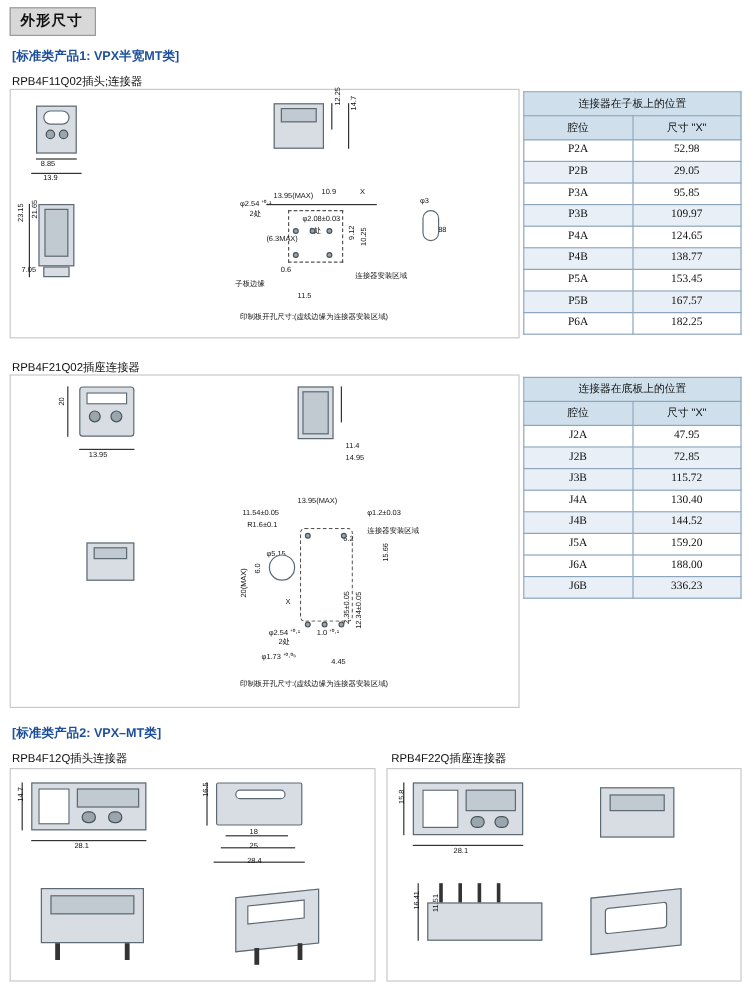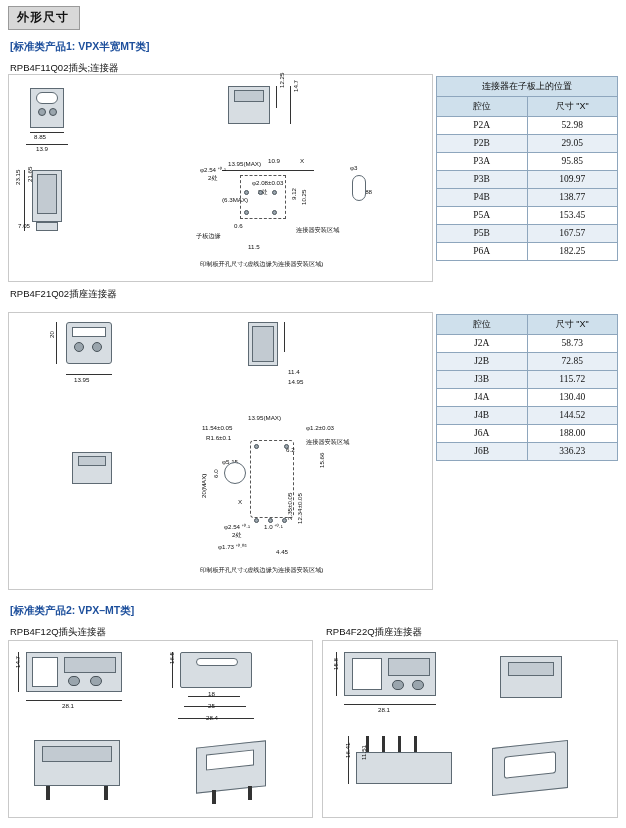--- a/index.html
+++ b/index.html
@@ -164,40 +164,44 @@
           <td class="c2">29.05</td>
         </tr>
       <tr>
           <td class="c1">P3A</td>
           <td class="c2">95.85</td>
         </tr>
       <tr class="alt">
           <td class="c1">P3B</td>
           <td class="c2">109.97</td>
         </tr>
+      <tr>
+          <td class="c1">P4A</td>
+          <td class="c2">124.65</td>
+        </tr>
       <tr class="alt">
           <td class="c1">P4B</td>
           <td class="c2">138.77</td>
         </tr>
       <tr>
           <td class="c1">P5A</td>
           <td class="c2">153.45</td>
         </tr>
       <tr class="alt">
           <td class="c1">P5B</td>
           <td class="c2">167.57</td>
         </tr>
       <tr>
           <td class="c1">P6A</td>
           <td class="c2">182.25</td>
         </tr>
     </tbody>
   </table>
 
-  <div class="part-label" style="left:10px;top:288px;">RPB4F21Q02插座连接器</div>
+  <div class="part-label" style="left:10px;top:300px;">RPB4F21Q02插座连接器</div>
 
   <div class="framebox" style="left:8px;top:312px;width:425px;height:278px;"></div>
 
   <div class="shape grey" style="left:66px;top:322px;width:46px;height:42px;border-radius:3px;"></div>
   <div class="shape white" style="left:72px;top:327px;width:34px;height:10px;"></div>
   <div class="shape dark" style="left:74px;top:342px;width:10px;height:10px;border-radius:5px;"></div>
   <div class="shape dark" style="left:92px;top:342px;width:10px;height:10px;border-radius:5px;"></div>
   <div class="dl" style="left:56px;top:322px;width:1px;height:42px;"></div>
   <div class="dim-t" style="left:48px;top:338px;transform:rotate(-90deg);transform-origin:left top;">20</div>
   <div class="dl" style="left:66px;top:374px;width:46px;height:1px;"></div>
@@ -236,44 +240,51 @@
   <div class="shape white" style="left:224px;top:462px;width:22px;height:22px;border-radius:11px;"></div>
   <div class="shape dark" style="left:254px;top:518px;width:5px;height:5px;border-radius:3px;"></div>
   <div class="shape dark" style="left:268px;top:518px;width:5px;height:5px;border-radius:3px;"></div>
   <div class="shape dark" style="left:282px;top:518px;width:5px;height:5px;border-radius:3px;"></div>
   <div class="shape dark" style="left:254px;top:444px;width:5px;height:5px;border-radius:3px;"></div>
   <div class="shape dark" style="left:284px;top:444px;width:5px;height:5px;border-radius:3px;"></div>
 
   <table class="dim" style="left:436px;top:314px;width:182px;">
     <thead>
       <tr>
+          <th colspan="2">连接器在底板上的位置</th>
+        </tr>
+      <tr>
         <th>腔位</th>
         <th>尺寸 "X"</th>
       </tr>
     </thead>
     <tbody>
       <tr>
           <td class="c1">J2A</td>
-          <td class="c2">58.73</td>
+          <td class="c2">47.95</td>
         </tr>
       <tr class="alt">
           <td class="c1">J2B</td>
           <td class="c2">72.85</td>
         </tr>
       <tr class="alt">
           <td class="c1">J3B</td>
           <td class="c2">115.72</td>
         </tr>
       <tr>
           <td class="c1">J4A</td>
           <td class="c2">130.40</td>
         </tr>
       <tr class="alt">
           <td class="c1">J4B</td>
           <td class="c2">144.52</td>
+        </tr>
+      <tr>
+          <td class="c1">J5A</td>
+          <td class="c2">159.20</td>
         </tr>
       <tr>
           <td class="c1">J6A</td>
           <td class="c2">188.00</td>
         </tr>
       <tr class="alt">
           <td class="c1">J6B</td>
           <td class="c2">336.23</td>
         </tr>
     </tbody>

